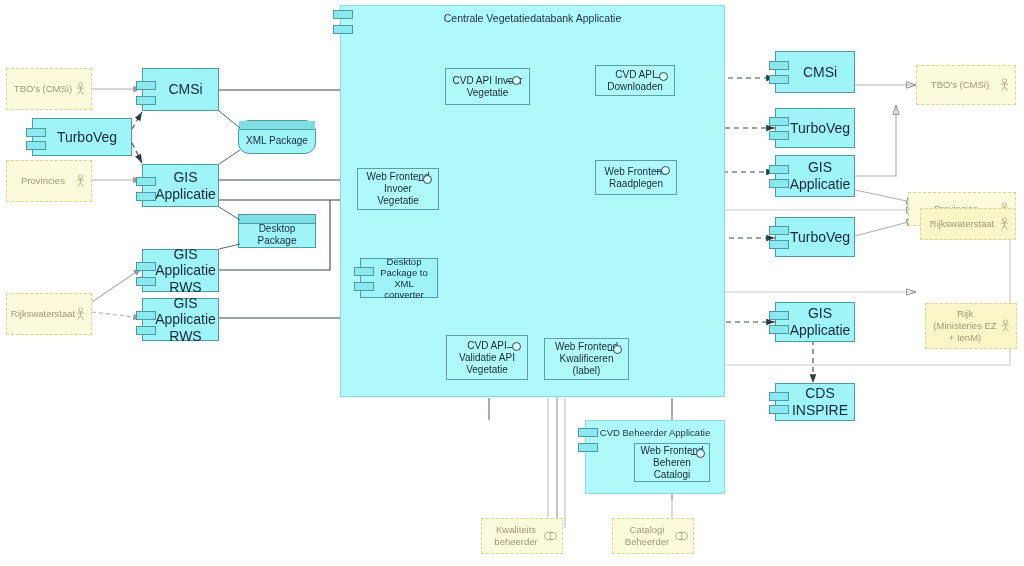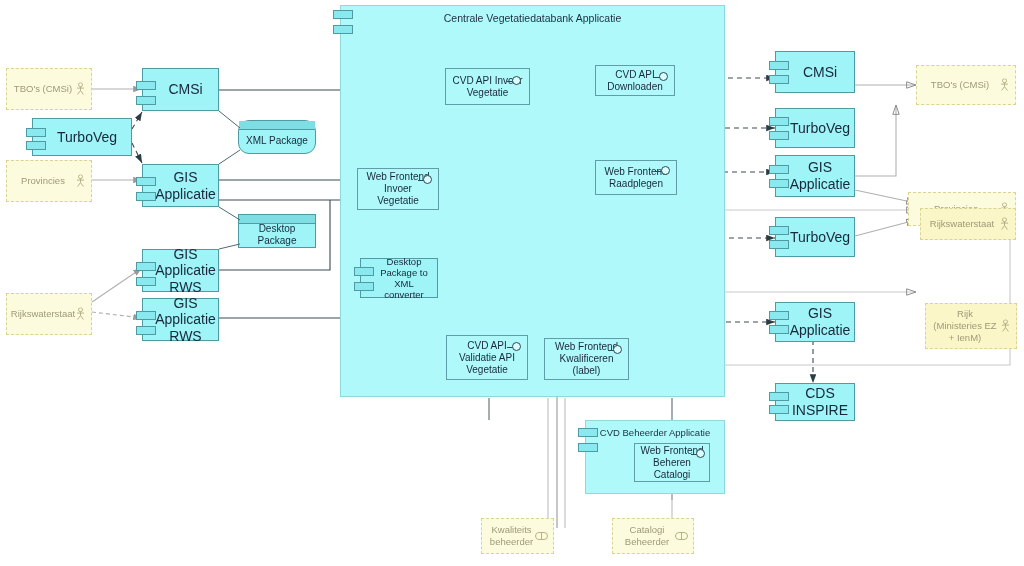--- a/index.html
+++ b/index.html
@@ -348,21 +348,21 @@
   <div class="comp-tab t2" style="left:578px; top:443px;"></div>
 
   <div class="iface" style="left:634px; top:443px; width:76px; height:39px;">
     <span class="multi">Web Frontend<br>Beheren<br>Catalogi</span>
     <div class="lolli" style="right:3px; top:5px; width:15px; height:10px;">
       <div class="stem"></div>
         <div class="ball"></div>
     </div>
   </div>
 
-  <div class="actor" style="left:481px; top:518px; width:73px; height:36px;">
+  <div class="actor" style="left:481px; top:518px; width:82px; height:36px;">
     <span class="multi">Kwaliteits<br>beheerder</span>
     <div class="iface-badge"></div>
   </div>
   <div class="actor" style="left:612px; top:518px; width:82px; height:36px;">
     <span class="multi">Catalogi<br>Beheerder</span>
     <div class="iface-badge"></div>
   </div>
 
   <div class="node" style="left:775px; top:51px;">
     <div class="comp" style="width:80px; height:42px; position:relative;">

